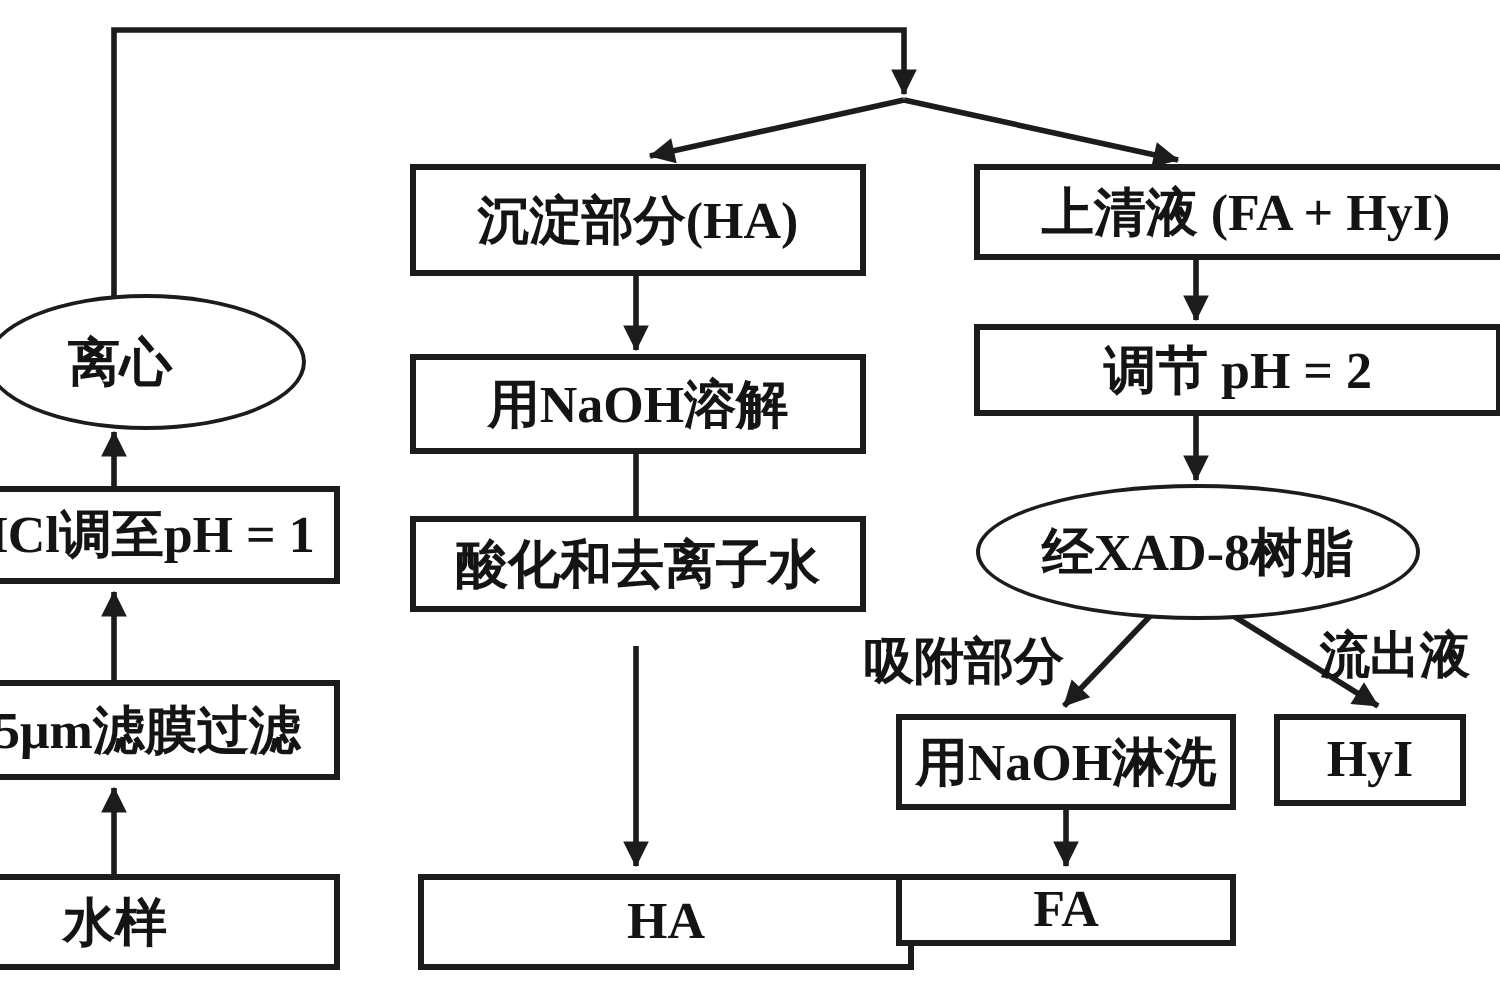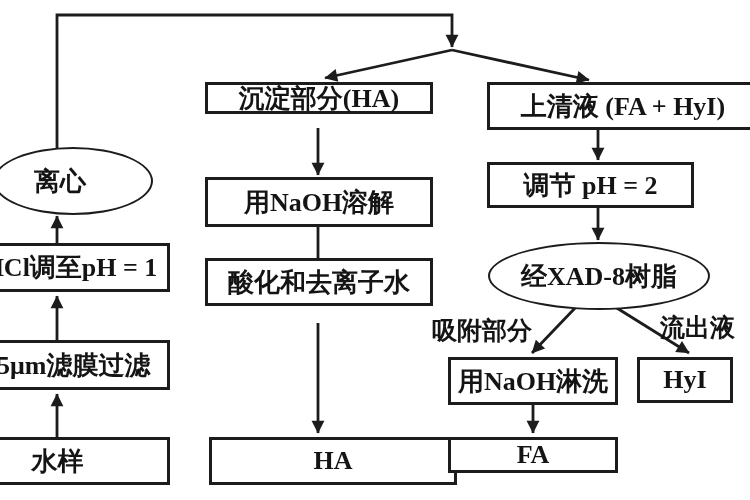--- a/index.html
+++ b/index.html
@@ -59,41 +59,41 @@
   </div>
 
   <div class="node" style="left:-55px; top:340px; width:225px; height:50px;">
     <span>0.45μm滤膜过滤</span>
   </div>
 
   <div class="node" style="left:-55px; top:437px; width:225px; height:48px;">
     <span>水样</span>
   </div>
 
-  <div class="node" style="left:205px; top:82px; width:228px; height:32px;">
+  <div class="node" style="left:205px; top:82px; width:228px; height:56px;">
     <span>沉淀部分(HA)</span>
   </div>
 
   <div class="node" style="left:205px; top:177px; width:228px; height:50px;">
     <span>用NaOH溶解</span>
   </div>
 
   <div class="node" style="left:205px; top:258px; width:228px; height:48px;">
     <span>酸化和去离子水</span>
   </div>
 
   <div class="node" style="left:209px; top:437px; width:248px; height:48px;">
     <span>HA</span>
   </div>
 
   <div class="node" style="left:487px; top:82px; width:272px; height:48px;">
     <span>上清液 (FA + HyI)</span>
   </div>
 
-  <div class="node" style="left:487px; top:162px; width:207px; height:46px;text-align:center;">
+  <div class="node" style="left:487px; top:162px; width:264px; height:46px;text-align:center;">
     <span>调节 pH = 2</span>
   </div>
 
   <div class="node ellipse" style="left:488px; top:242px; width:222px; height:68px;">
     <span>经XAD-8树脂</span>
   </div>
 
   <div class="edge-label" style="left:660px; top:311px;">流出液</div>
 
   <div class="edge-label" style="left:432px; top:314px;">吸附部分</div>

